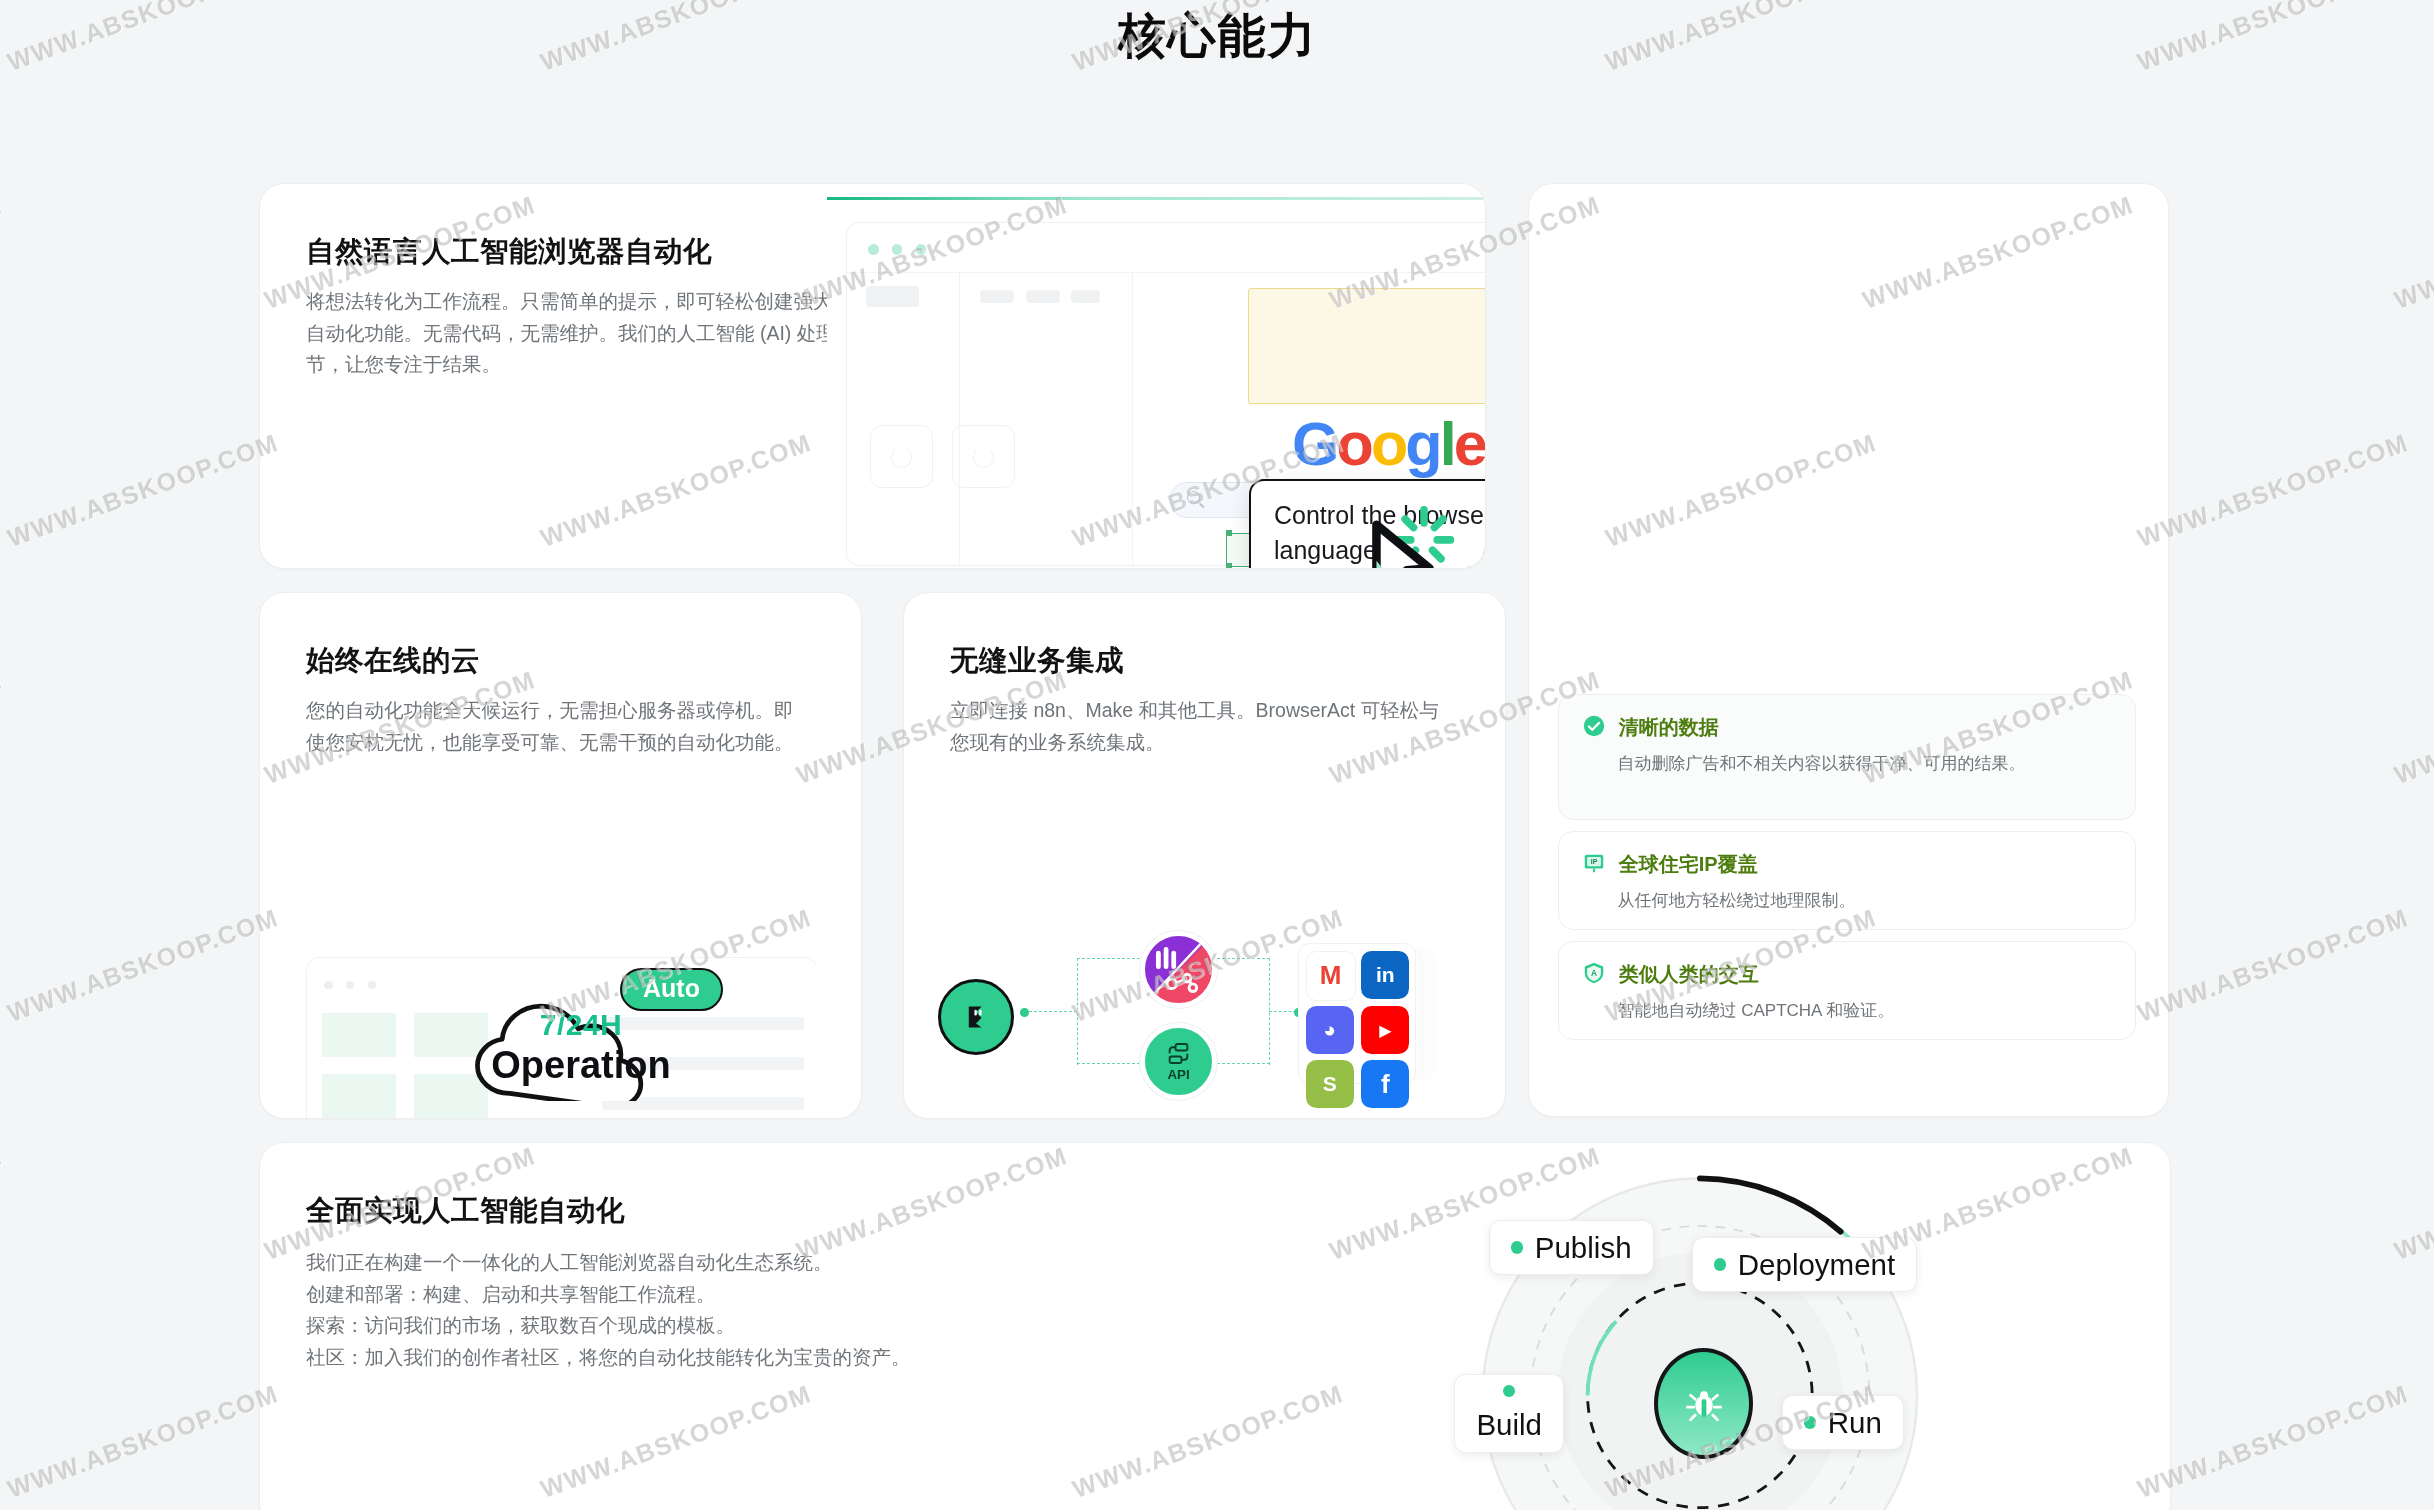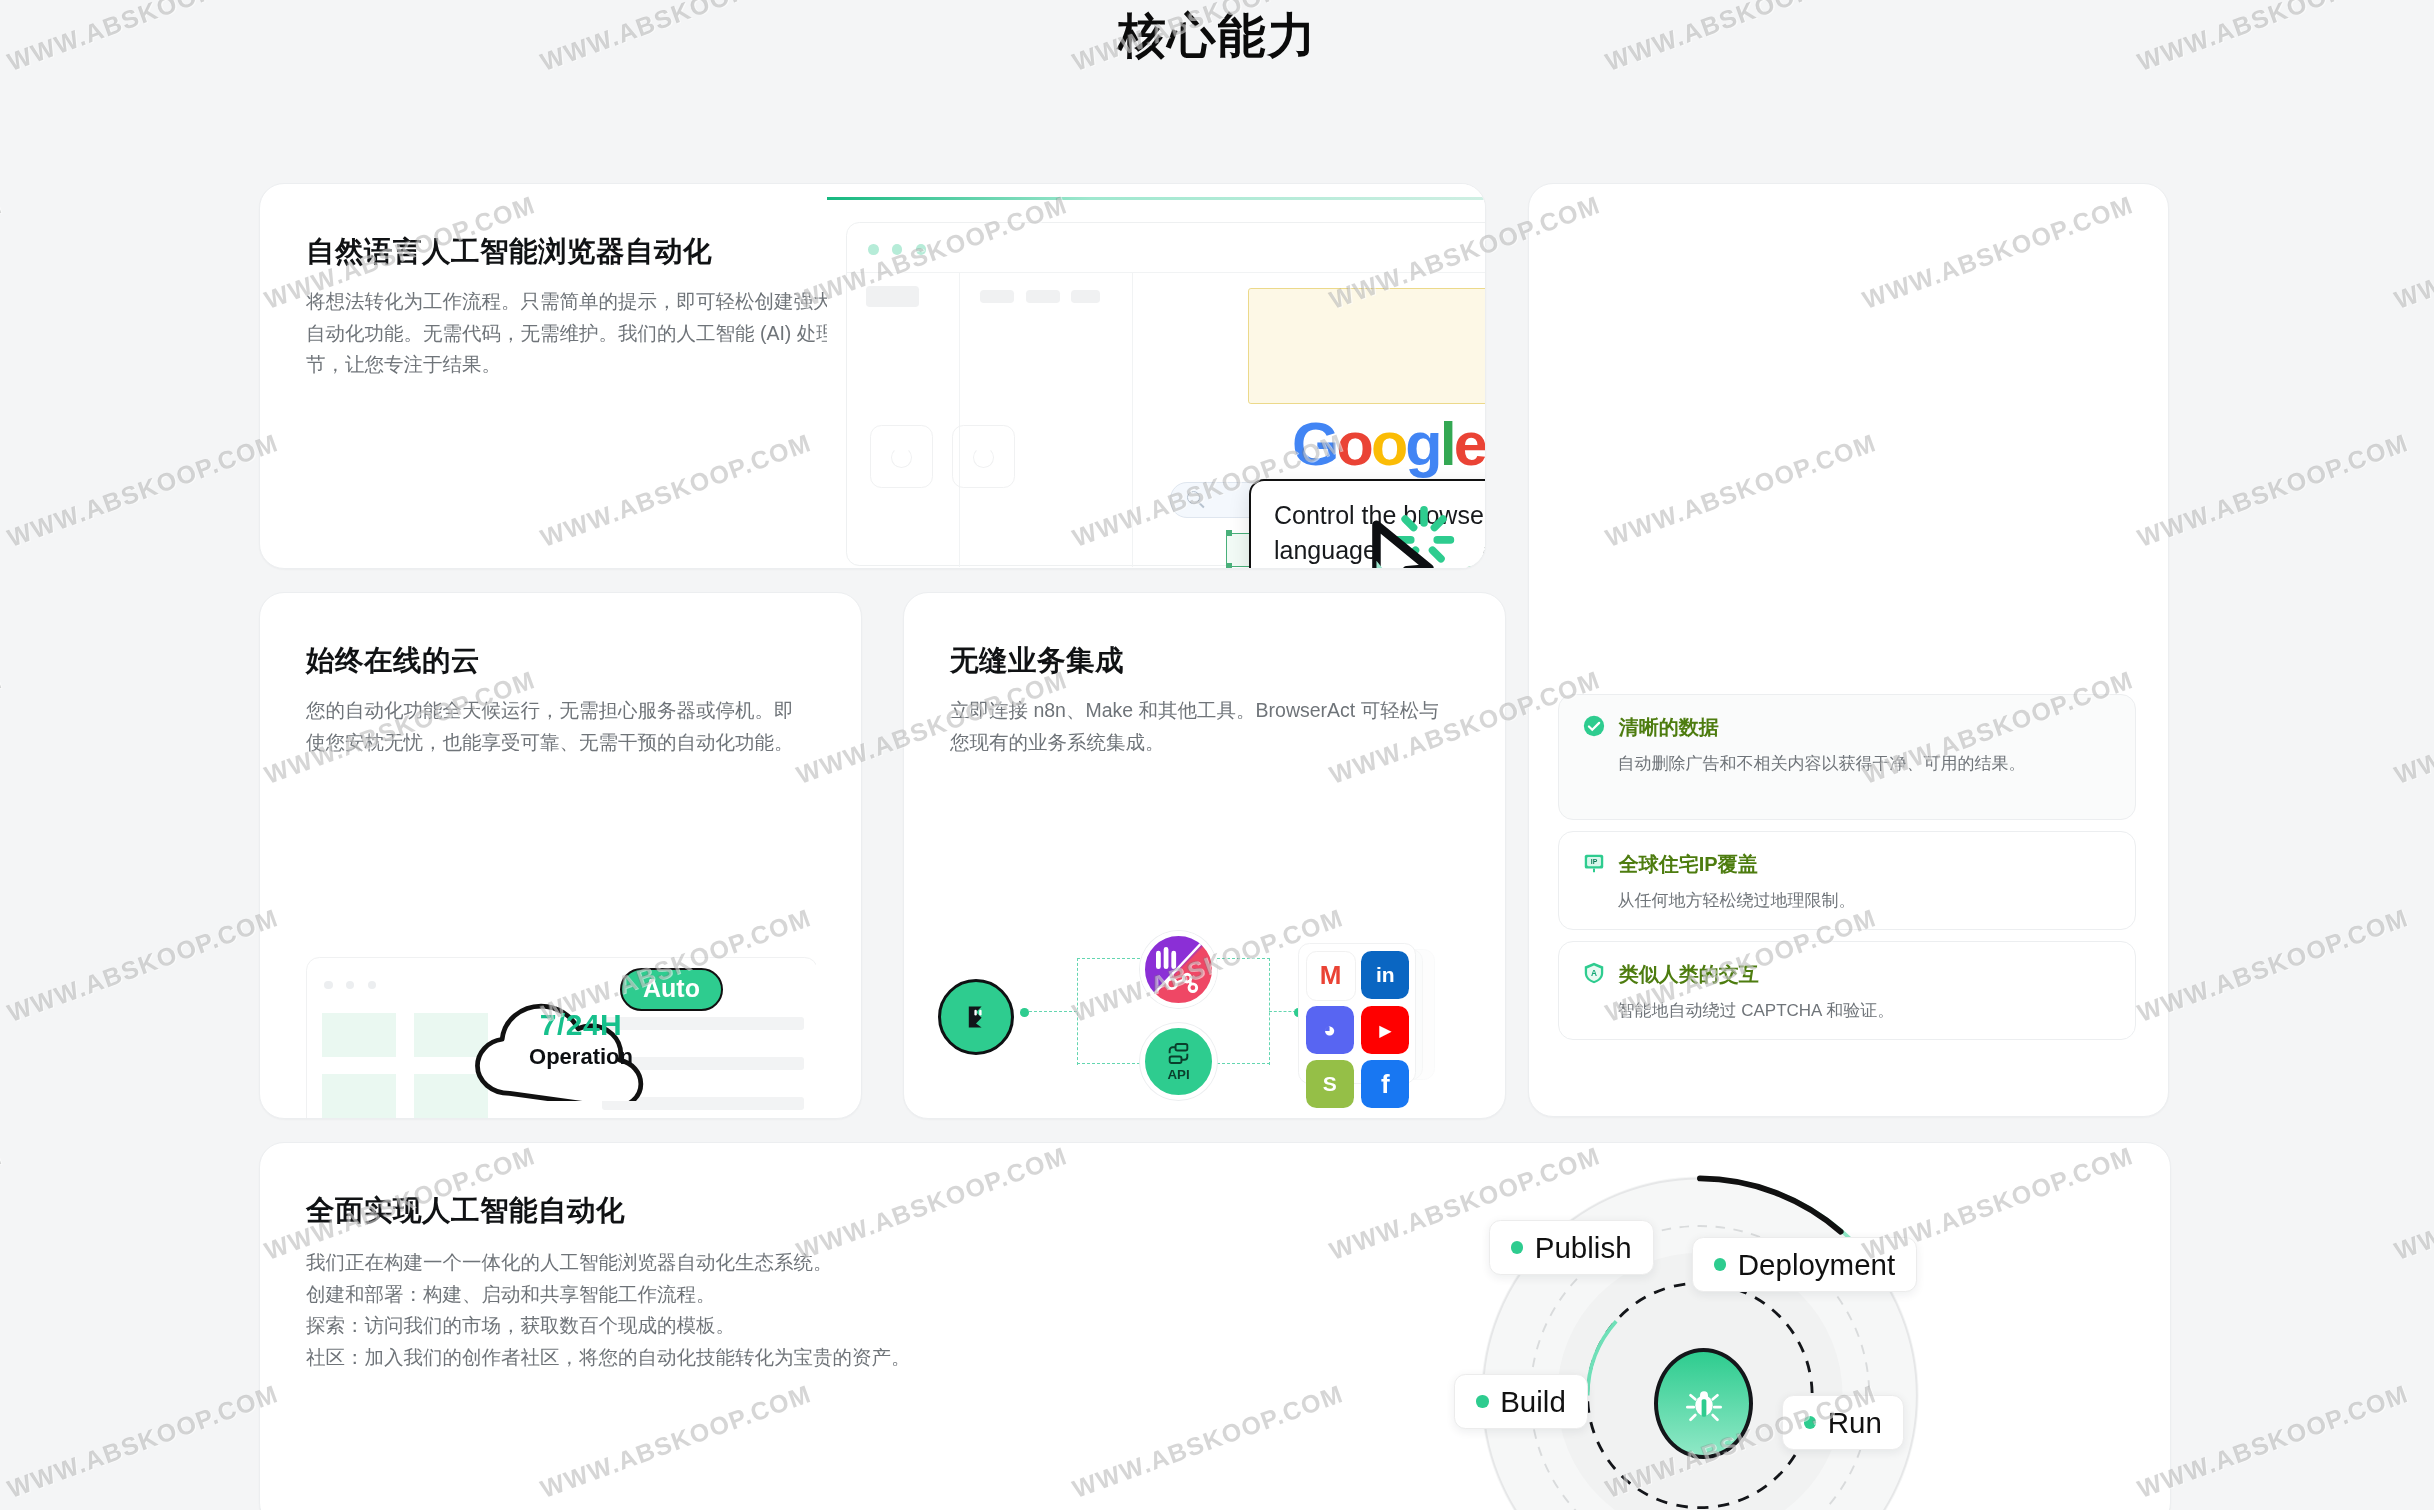--- a/index.html
+++ b/index.html
@@ -114,21 +114,21 @@
   
   .cloudwrap{position:absolute;left:46px;bottom:0;width:510px;height:171px;overflow:hidden;}
   .cloudwrap .panel{position:absolute;left:0;top:9.5px;width:510px;height:171px;border:1px solid #f0f1f2;border-top-left-radius:13.3px;border-top-right-radius:13.3px;background:#fff;}
   .cloudwrap .pdots{position:absolute;left:17px;top:23px;display:flex;gap:13.3px;}
   .cloudwrap .pdots i{width:8.6px;height:8.6px;border-radius:50%;background:#eceef0;display:block;}
   .cloudwrap .gblock{position:absolute;width:74px;height:44px;background:#eaf8f1;}
   .cloudwrap .gline{position:absolute;height:13.3px;background:#f2f3f4;border-radius:2.9px;}
   .cloud{position:absolute;left:141px;top:40px;width:268px;height:114px;z-index:4;}
   .cloud .ctext{position:absolute;left:0;top:21px;width:268px;text-align:center;}
   .cloud .c1{font-size:30px;font-weight:700;color:#17c08c;letter-spacing:0.5px;}
-  .cloud .c2{font-size:22px;font-weight:700;color:#0d0f12;margin-top:1.9px;}
+  .cloud .c2{font-size:38px;font-weight:700;color:#0d0f12;margin-top:1.9px;}
   .autopill{
     position:absolute;left:314px;top:21px;
     background:#2ecc8f;border:2.9px solid #111;border-radius:950px;
     color:#fff;font-size:25px;font-weight:600;padding:3.8px 21px 6.7px;z-index:6;
   }
 
   
   .integ{position:absolute;left:21px;bottom:17px;width:561px;height:181px;}
   .integ .brand{position:absolute;left:13.3px;top:59px;width:70px;height:70px;border-radius:50%;background:#2ecc8f;border:3.8px solid #0f1113;display:flex;align-items:center;justify-content:center;box-shadow:0 0 0 5.7px #fff;}
   .integ .nodeA{position:absolute;left:215px;top:11.4px;width:67px;height:67px;border-radius:50%;border:5.7px solid #fff;box-shadow:0 0 0 1px #eceef0;overflow:hidden;background:linear-gradient(135deg,#8b2fd6 0 48%,#ef4765 52% 100%);}
@@ -147,21 +147,21 @@
   .orbit{position:absolute;right:80px;bottom:-114px;width:628px;height:495px;}
   .pill{
     position:absolute;background:#fff;border:1px solid #ececec;border-radius:11.4px;
     box-shadow:0 2.9px 9.5px rgba(16,24,40,.07);
     display:flex;align-items:center;gap:11.4px;padding:9.5px 21px;
     font-size:29.5px;color:#111;z-index:8;
   }
   .pill .bdot{width:12.4px;height:12.4px;border-radius:50%;background:#2ecc8f;display:block;}
   .pill.publish{left:27px;top:74px;}
   .pill.deployment{left:230px;top:91px;}
-  .pill.build{left:-7.6px;top:228px;}
+  .pill.build{left:-7.6px;top:228px;flex-direction:column;}
   .pill.run{left:320px;top:249px;}
   .orbit .core{position:absolute;left:192px;top:202px;width:91px;height:103px;border-radius:50%;background:linear-gradient(180deg,#2ecc8f,#8fe8c6);border:4.8px solid #14161a;display:flex;align-items:center;justify-content:center;z-index:7;}
 </style>
 </head>
 <body>
 
 <div class="page-title">核心能力</div>
 
 <div class="grid">
 

